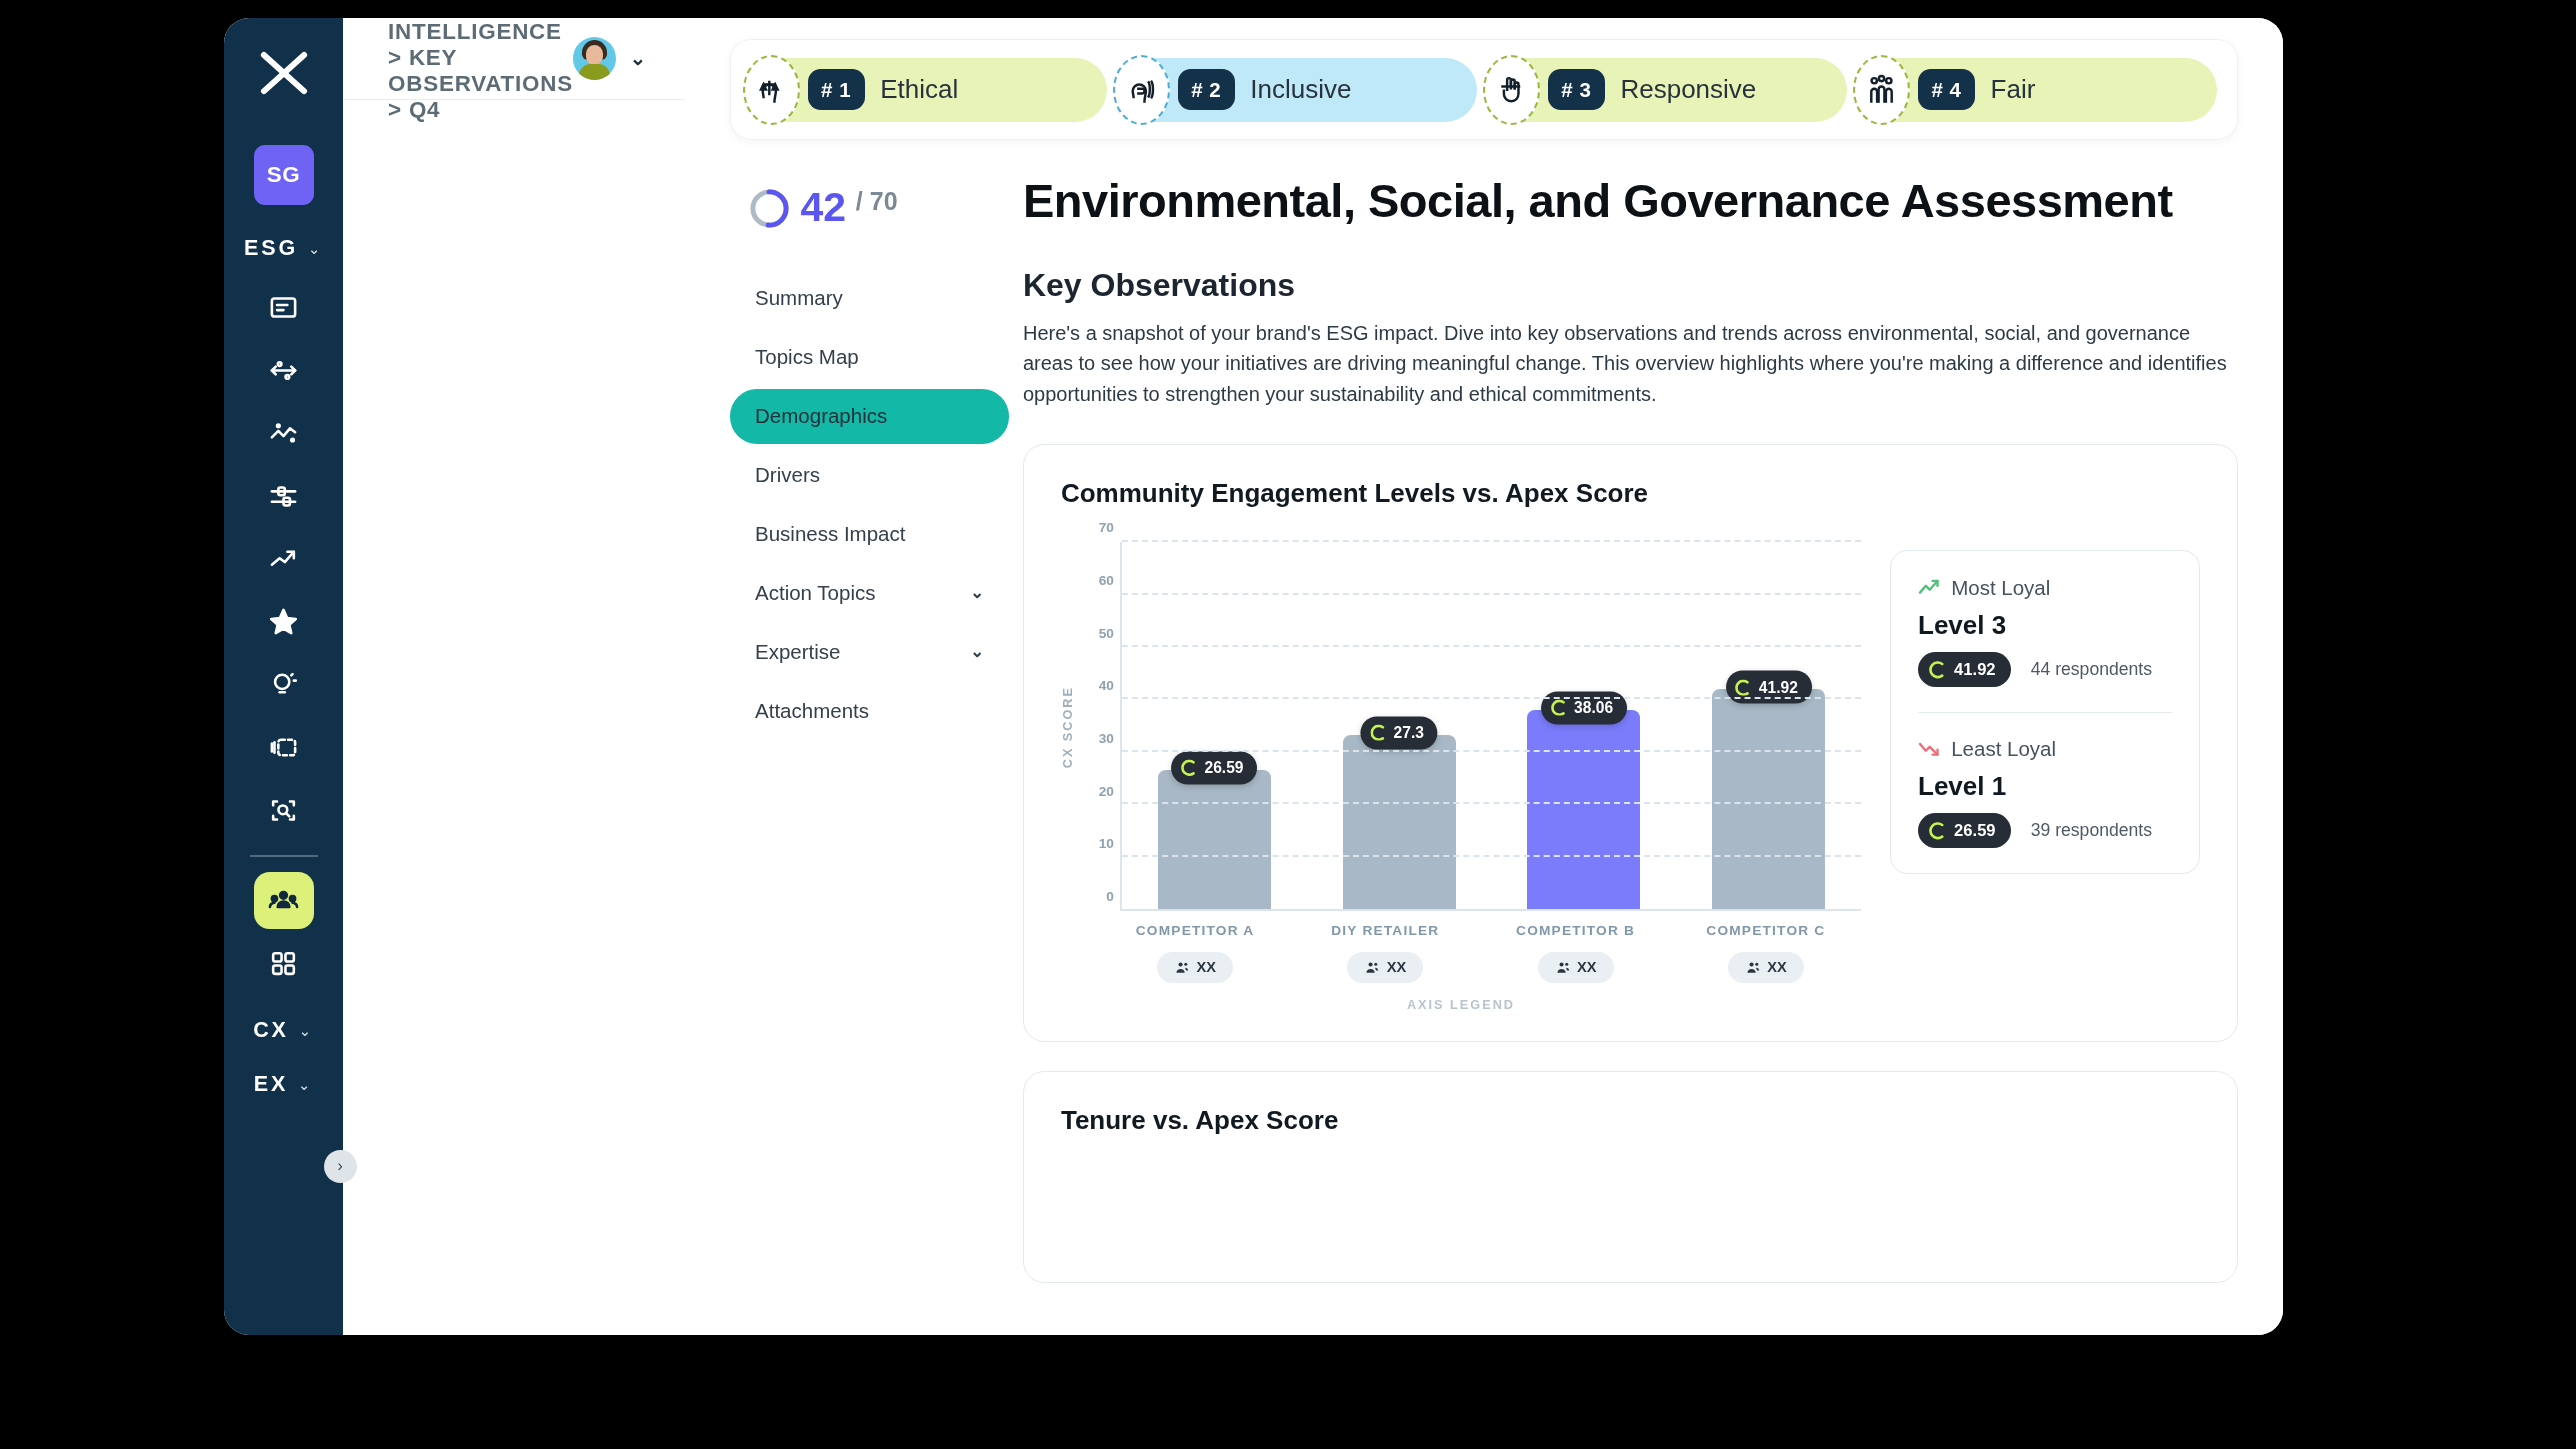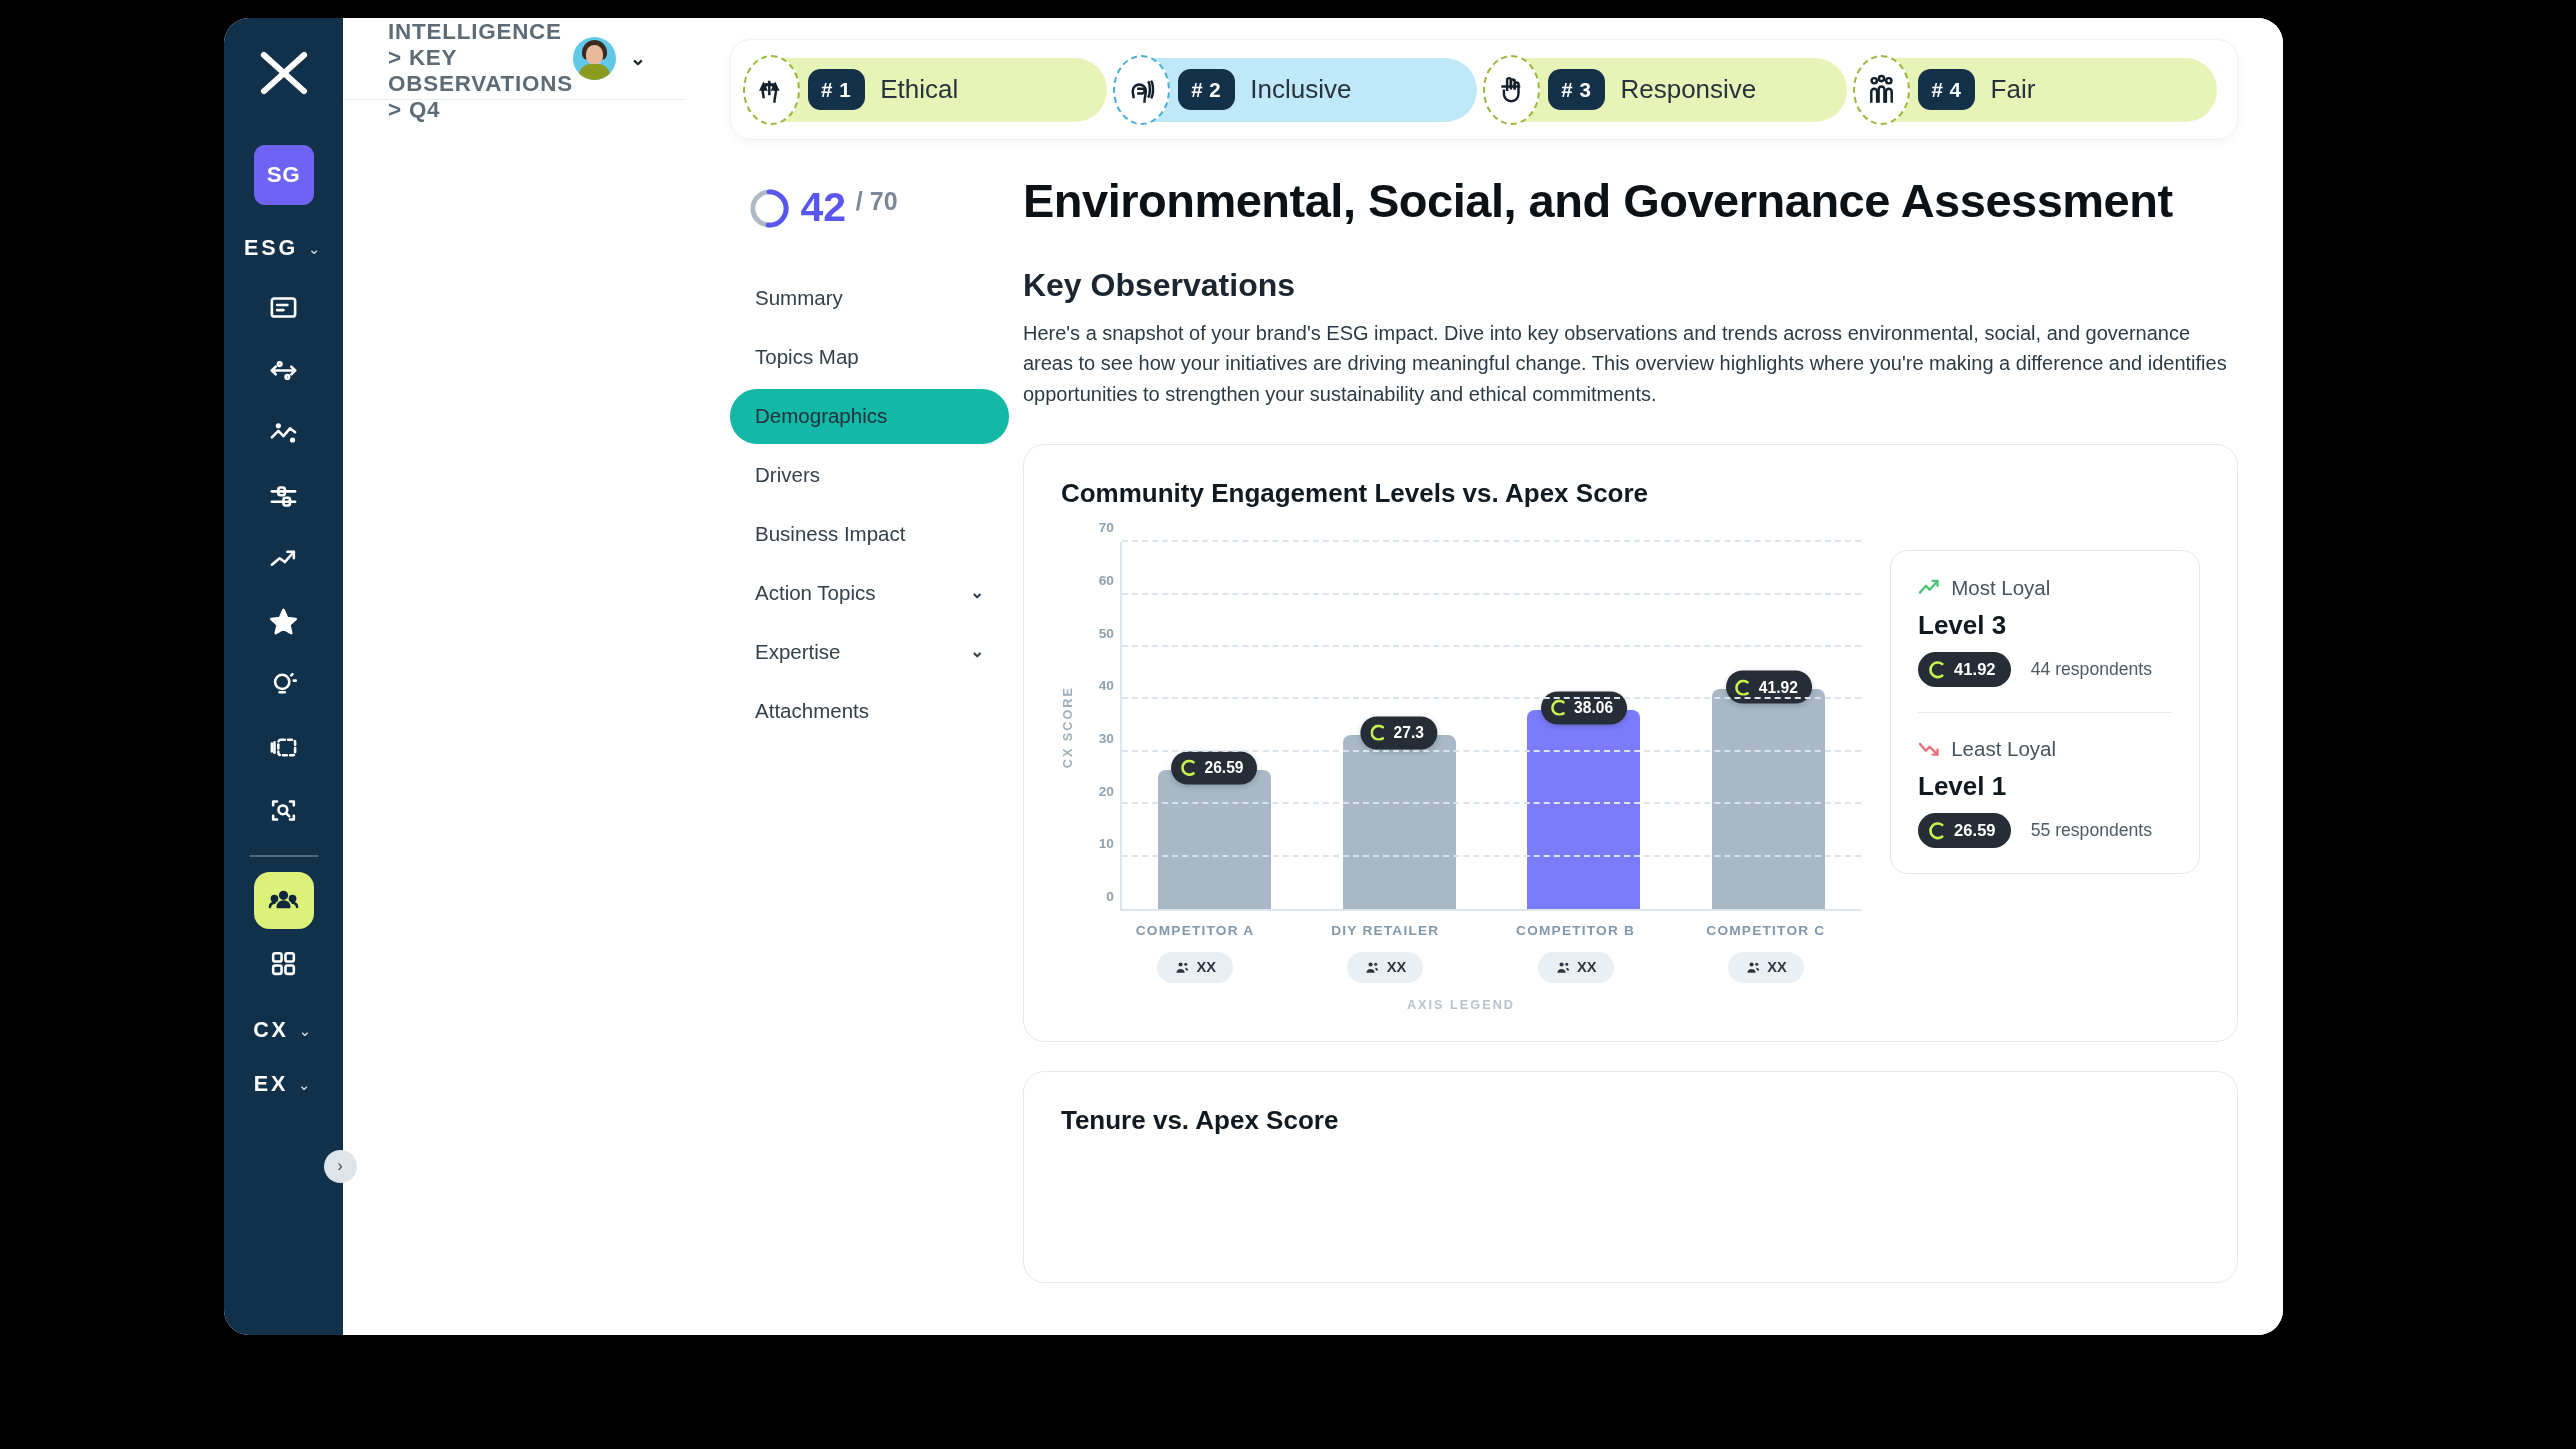--- a/index.html
+++ b/index.html
@@ -712,21 +712,21 @@
                   <span class="txt">Least Loyal</span>
                 </div>
                 <div class="loyal-level">Level 1</div>
                 <div class="loyal-row">
                   <div class="loyal-pill">
                     <svg class="moon" viewBox="0 0 24 24">
                         <path d="M18 4a10 10 0 1 0 0 16" fill="none" stroke="#c6f24f" stroke-width="3.6" stroke-linecap="round"></path>
                       </svg>
                     <span>26.59</span>
                   </div>
-                  <div class="loyal-resp">55 respondents</div>
+                  <div class="loyal-resp">39 respondents</div>
                 </div>
               </aside>
             </div>
           </div>
 
           <div class="card card-2">
             <div class="card-title">Tenure vs. Apex Score</div>
             <div style="height:117px"></div>
           </div>
         </section>

